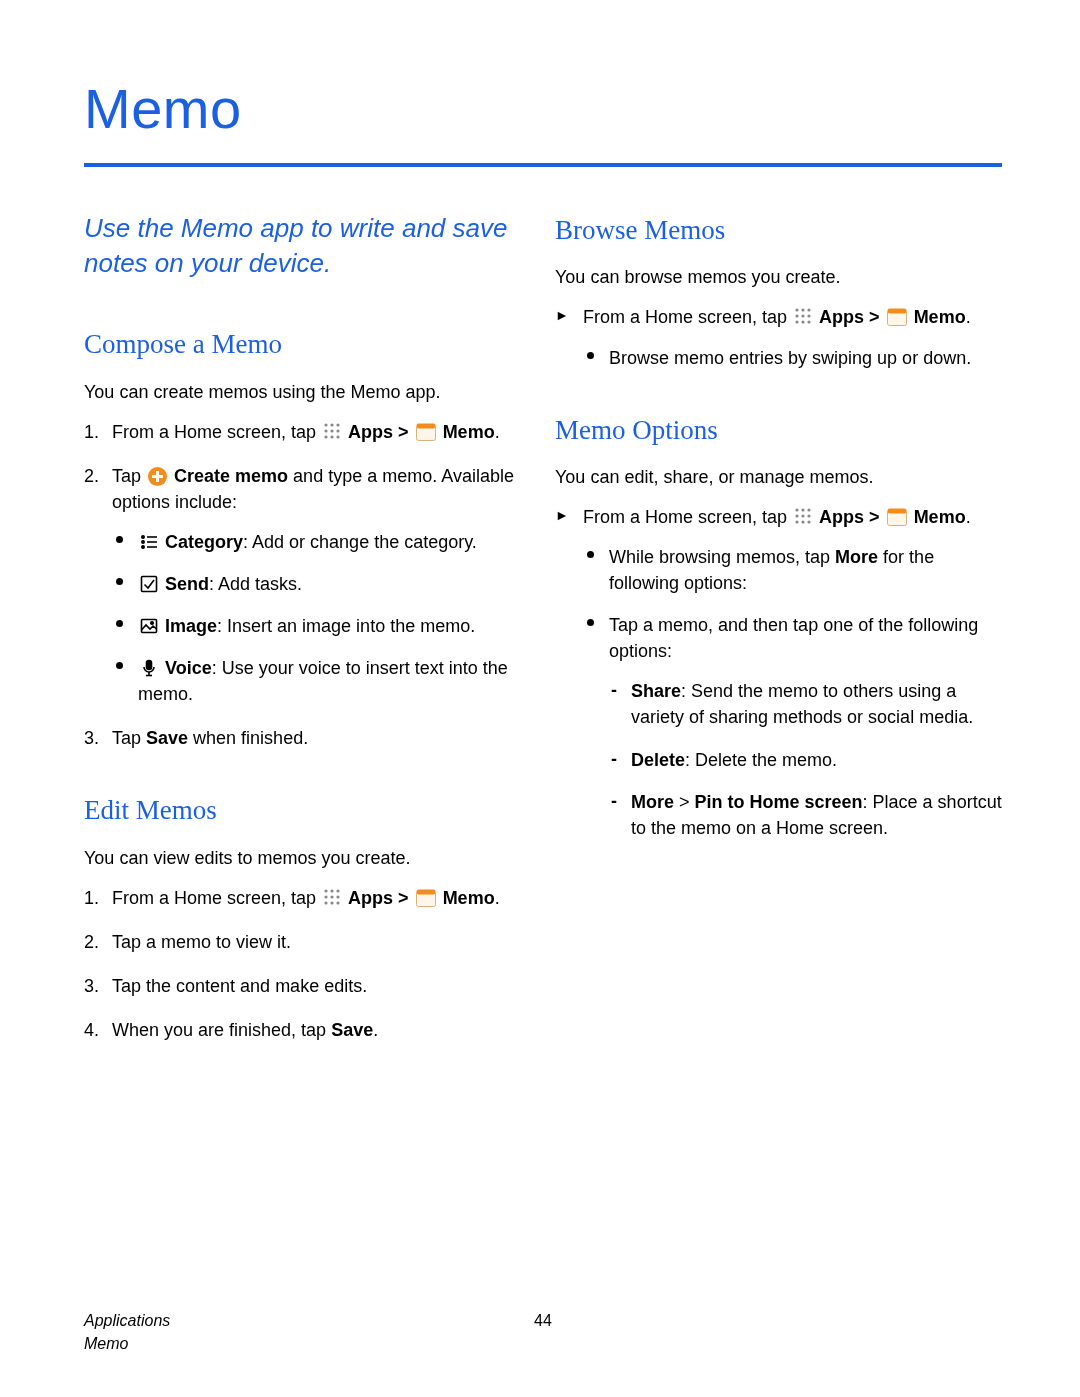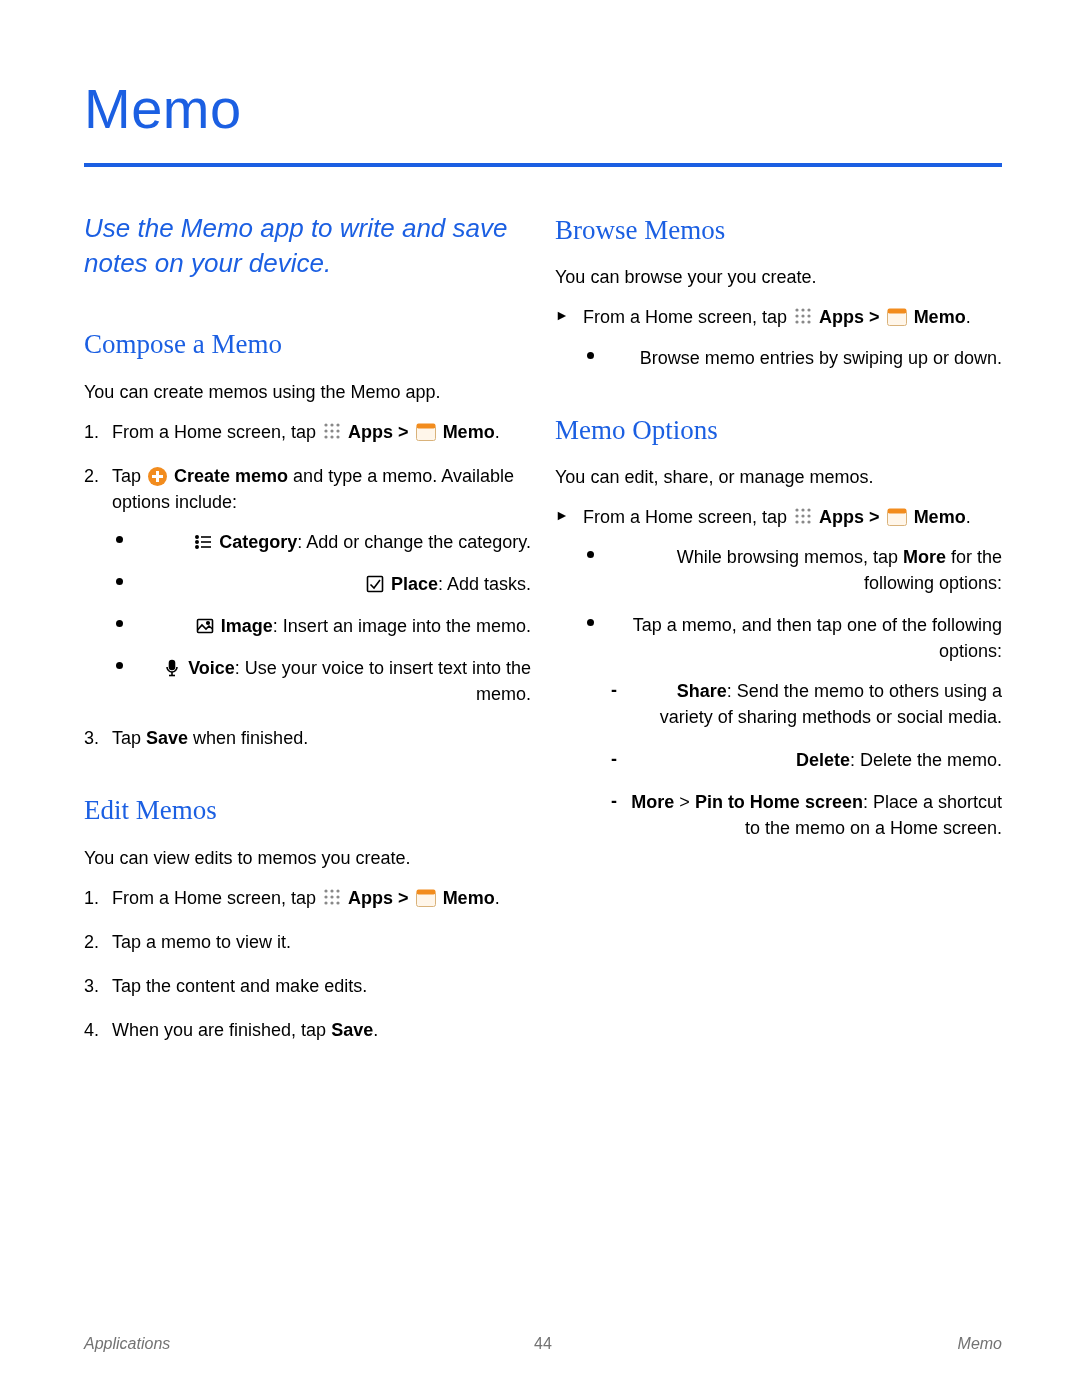--- a/index.html
+++ b/index.html
@@ -48,21 +48,21 @@
   ol.steps > li {
     counter-increment: step;
     position: relative;
     padding-left: 28px;
     margin-bottom: 18px;
   }
   ol.steps > li::before {
     content: counter(step) ".";
     position: absolute; left: 0; top: 0;
   }
-  ul.bullets { list-style: none; margin: 14px 0 0 0; padding: 0; text-align: right; }
+  ul.bullets { list-style: none; margin: 14px 0 0 0; padding: 0; }
   ul.bullets > li {
     position: relative;
     padding-left: 26px;
     margin-bottom: 16px;
   }
   ul.bullets > li::before {
     content: "";
     position: absolute;
     left: 4px; top: 7px;
     width: 7px; height: 7px;
@@ -114,22 +114,23 @@
     background:#fff;
   }
   .icon-plus::before { left:4px; top:8px; width:11px; height:3px; }
   .icon-plus::after  { left:8px; top:4px; width:3px; height:11px; }
   b, strong { font-weight: bold; }
   .footer {
     position: absolute;
     left: 84px; right: 78px; bottom: 42px;
     display: flex; justify-content: space-between;
     font-style: italic;
-    color: #737373;
+    color: #000000;
     font-size: 16px;
+    flex-direction: column;
   }
   .footer .center { position:absolute; left:50%; transform:translateX(-50%); font-style: normal; }
 </style>
 </head>
 <body>
 
 <h1 class="page-title">Memo</h1>
 <hr class="rule">
 
 <div class="columns">
@@ -190,21 +191,21 @@
               </span>
               <b>Category</b><span>: Add or change the category.</span>
             </li>
             <li>
               <span class="icon">
                 <svg viewBox="0 0 18 18" fill="none" stroke="#000" stroke-width="1.6">
                     <rect x="1.5" y="1.5" width="15" height="15" rx="1"></rect>
                     <polyline points="4.5,9.5 8,13 14,5"></polyline>
                   </svg>
               </span>
-              <b>Place</b><span>: Add tasks.</span>
+              <b>Send</b><span>: Add tasks.</span>
             </li>
             <li>
               <span class="icon">
                 <svg viewBox="0 0 18 18" fill="none" stroke="#000" stroke-width="1.6">
                     <rect x="1.5" y="2.5" width="15" height="13" rx="1"></rect>
                     <polyline points="1.5,13 6,8 10,12 13,9 16.5,12"></polyline>
                     <circle cx="12" cy="6" r="1.3" fill="#000"></circle>
                   </svg>
               </span>
               <b>Image</b><span>: Insert an image into the memo.</span>
@@ -266,21 +267,21 @@
         </li>
       </ol>
     </div>
 
   </div>
 
   <div class="col">
 
     <div class="section">
       <h2 class="h2">Browse Memos</h2>
-      <p class="body-p">You can browse your you create.</p>
+      <p class="body-p">You can browse memos you create.</p>
 
       <div class="arrow-item">
         <span>From a Home screen, tap </span>
         <span class="icon icon-apps">
           <svg viewBox="0 0 18 18">
               <g fill="#888">
                 <circle cx="3" cy="3" r="1.6"></circle>
                 <circle cx="9" cy="3" r="1.6"></circle>
                 <circle cx="15" cy="3" r="1.6"></circle>
                 <circle cx="3" cy="9" r="1.6"></circle>

